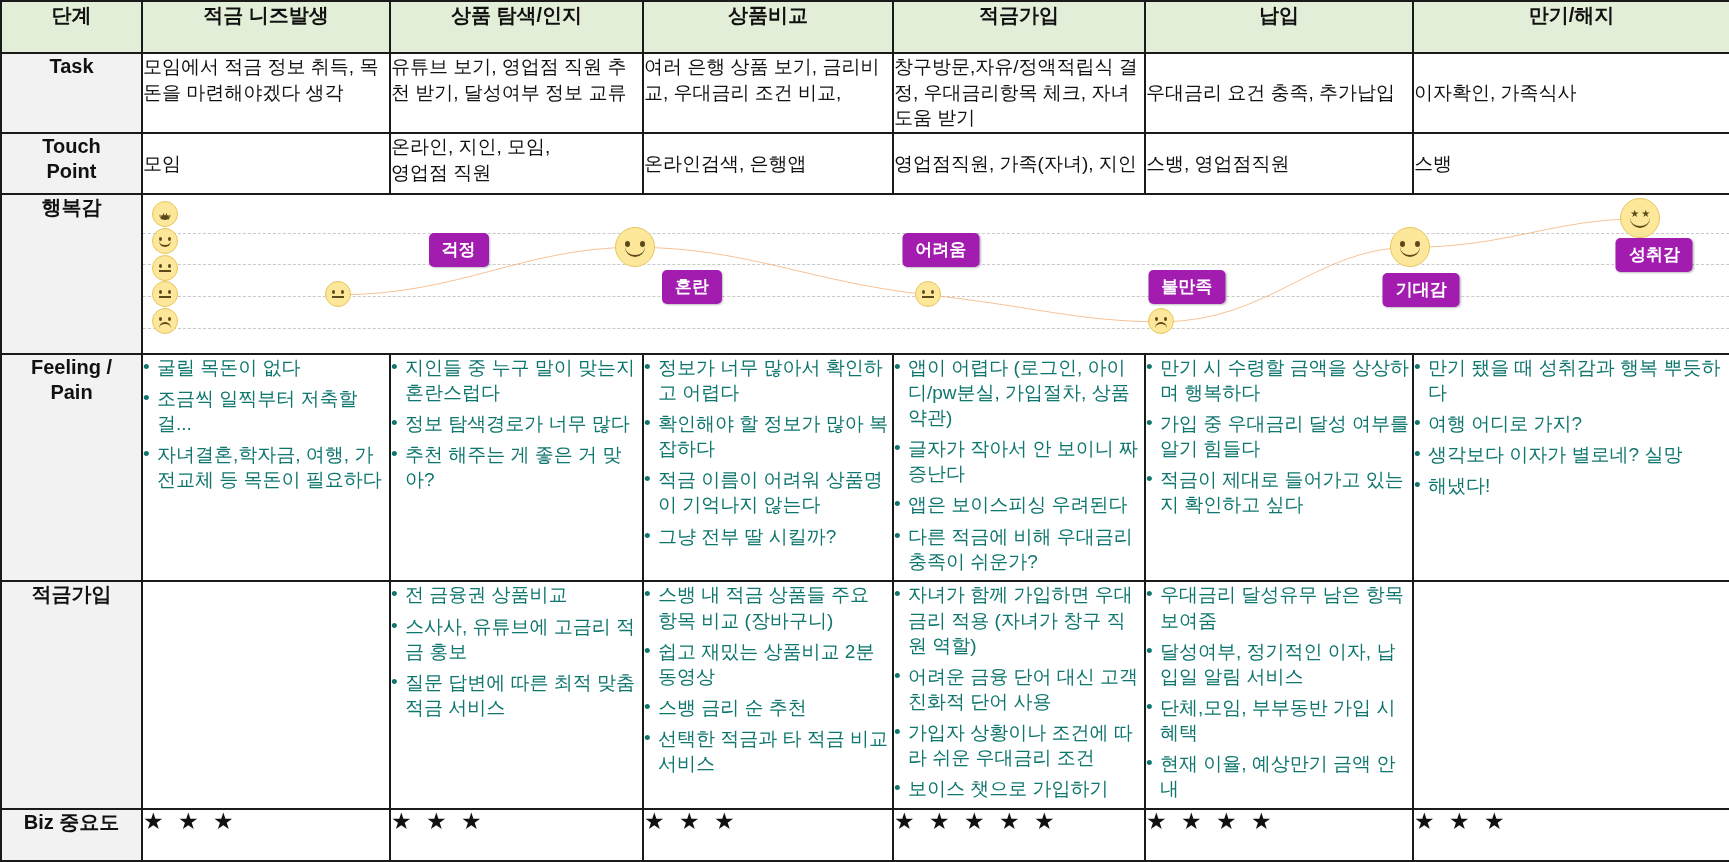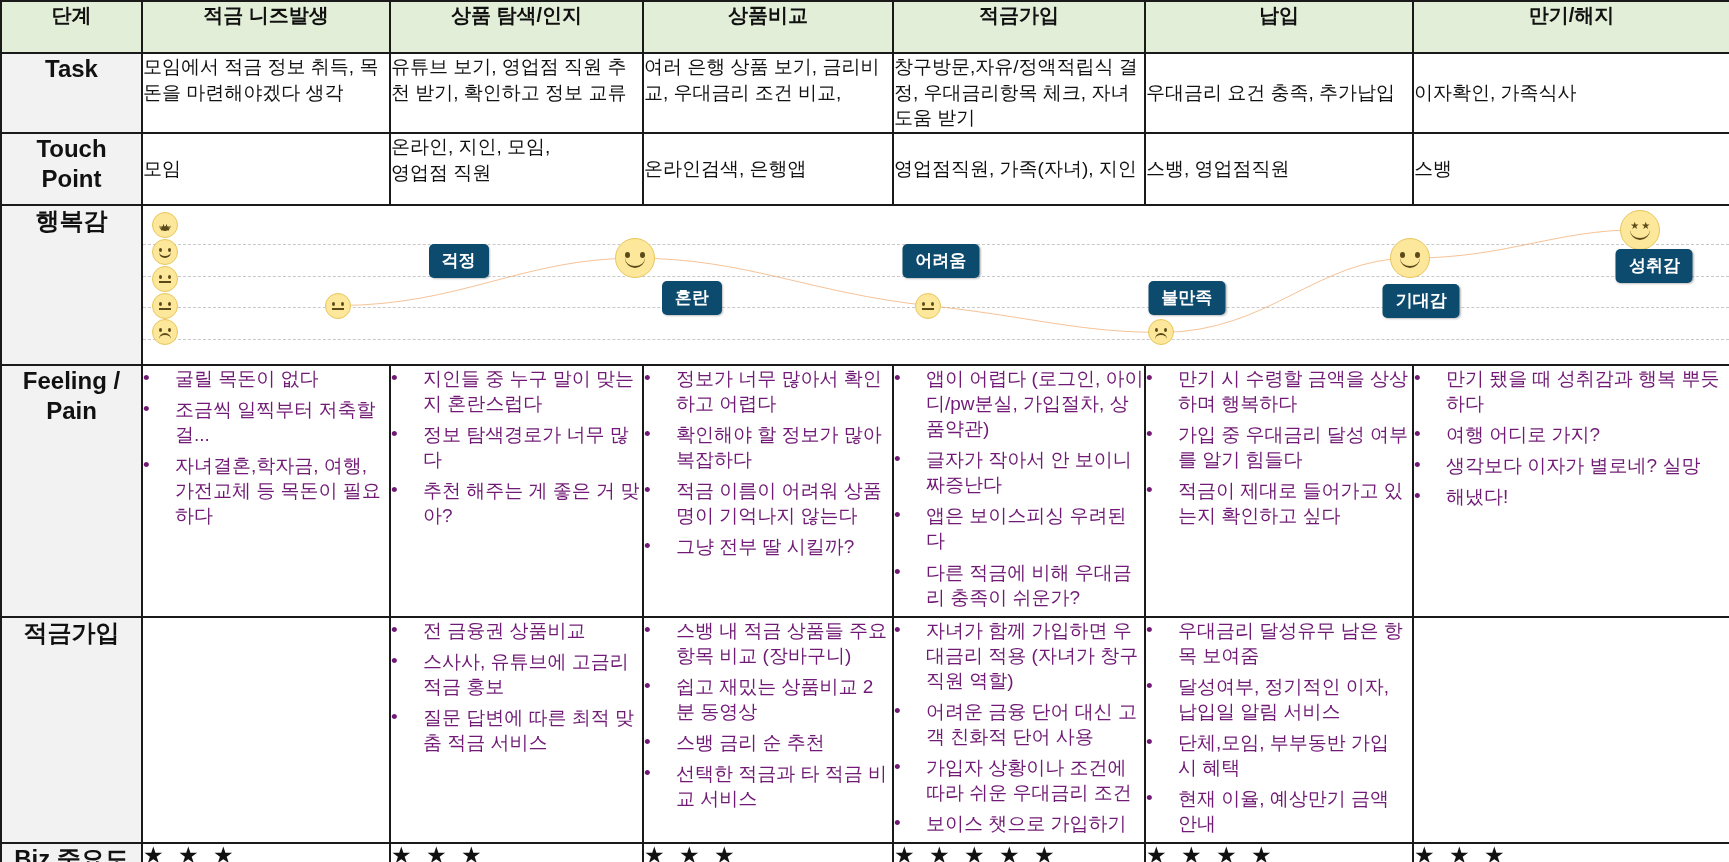--- a/index.html
+++ b/index.html
@@ -24,21 +24,21 @@
   table.journey td, table.journey th {
     border: 2px solid #1a1a1a;
     vertical-align: top;
     padding: 0;
   }
   .rowlabel {
     background: #f2f2f2;
     text-align: center;
     vertical-align: middle;
     font-weight: bold;
-    font-size: 24px;
+    font-size: 20px;
     color: #111;
     line-height: 1.25;
     padding: 4px 2px;
   }
   .hdr {
     background: #e2eed7;
     font-weight: bold;
     font-size: 20px;
     color: #111;
     vertical-align: middle;
@@ -56,25 +56,25 @@
     margin-left: 43px;
   }
   .cell.mid { vertical-align: middle; }
   ul.bullets {
     margin: 0;
     padding: 0;
     list-style: none;
   }
   ul.bullets li {
     position: relative;
-    padding-left: 32px;
+    padding-left: 14px;
     margin-bottom: 6px;
     font-size: 19px;
     line-height: 1.32;
-    color: #701a75;
+    color: #0f766e;
   }
   ul.bullets li:before {
     content: "•";
     position: absolute;
     left: 0;
     top: -1px;
     font-size: 19px;
   }
   .stars {
     font-size: 23px;
@@ -164,21 +164,21 @@
     width: 9px; height: 9px;
     top: 10px;
     color: #5a4a1a;
     font-size: 10px;
     line-height: 9px;
     text-align: center;
   }
   .tag {
     position: absolute;
     transform: translate(-50%, -50%);
-    background: #0c4a6e;
+    background: #a21caf;
     color: #ffffff;
     font-size: 17px;
     font-weight: bold;
     padding: 5px 13px 6px;
     border-radius: 5px;
     white-space: nowrap;
     box-shadow: 1px 1px 2px rgba(0,0,0,0.25);
   }
 </style>
 </head>
@@ -203,28 +203,28 @@
     <th class="hdr">상품 탐색/인지</th>
     <th class="hdr">상품비교</th>
     <th class="hdr">적금가입</th>
     <th class="hdr">납입</th>
     <th class="hdr">만기/해지</th>
   </tr>
 
   <tr style="height:80px">
     <td class="rowlabel">Task</td>
     <td class="cell">모임에서 적금 정보 취득, 목돈을 마련해야겠다 생각</td>
-    <td class="cell">유튜브 보기, 영업점 직원 추천 받기, 확인하고 정보 교류</td>
+    <td class="cell">유튜브 보기, 영업점 직원 추천 받기, 달성여부 정보 교류</td>
     <td class="cell">여러 은행 상품 보기, 금리비교, 우대금리 조건 비교,</td>
     <td class="cell">창구방문,자유/정액적립식 결정, 우대금리항목 체크, 자녀 도움 받기</td>
     <td class="cell mid">우대금리 요건 충족, 추가납입</td>
     <td class="cell mid">이자확인, 가족식사</td>
   </tr>
 
-  <tr style="height:72px">
+  <tr style="height:60px">
     <td class="rowlabel" style="white-space:pre-line">Touch
 Point</td>
     <td class="cell mid" style="white-space:pre-line">모임</td>
     <td class="cell" style="white-space:pre-line">온라인, 지인, 모임,
 영업점 직원</td>
     <td class="cell mid" style="white-space:pre-line">온라인검색, 은행앱</td>
     <td class="cell mid" style="white-space:pre-line">영업점직원, 가족(자녀), 지인</td>
     <td class="cell mid" style="white-space:pre-line">스뱅, 영업점직원</td>
     <td class="cell mid" style="white-space:pre-line">스뱅</td>
   </tr>

